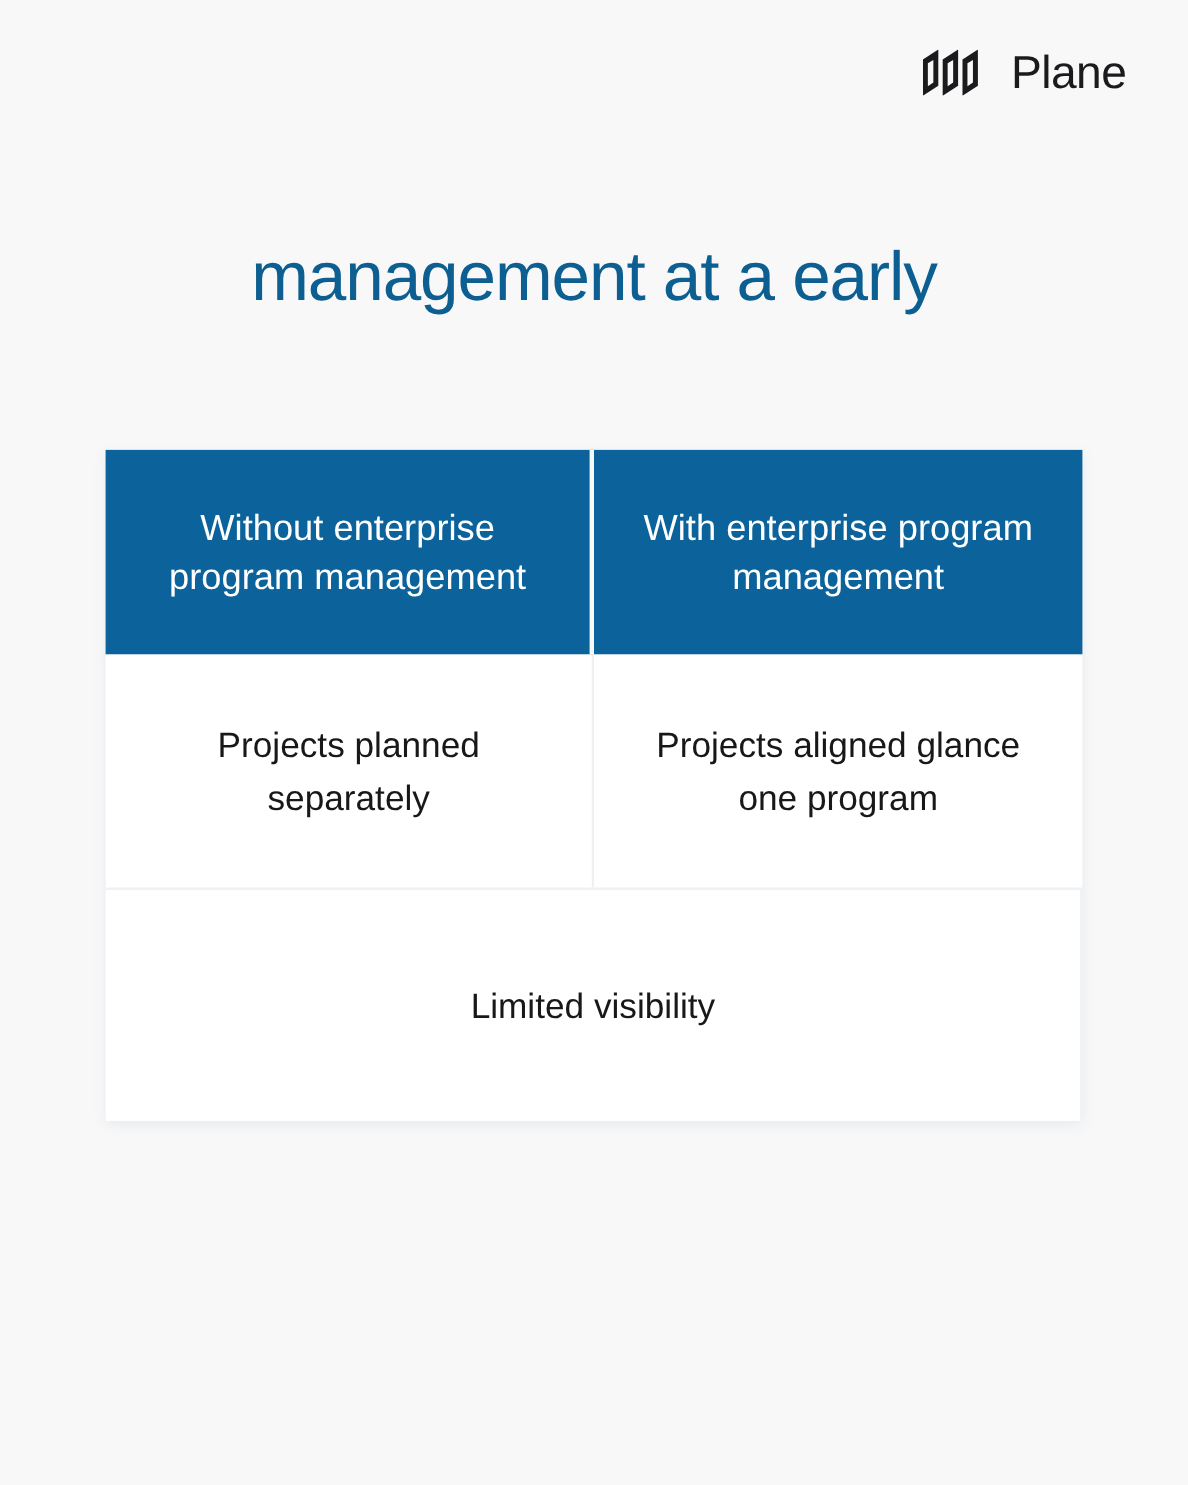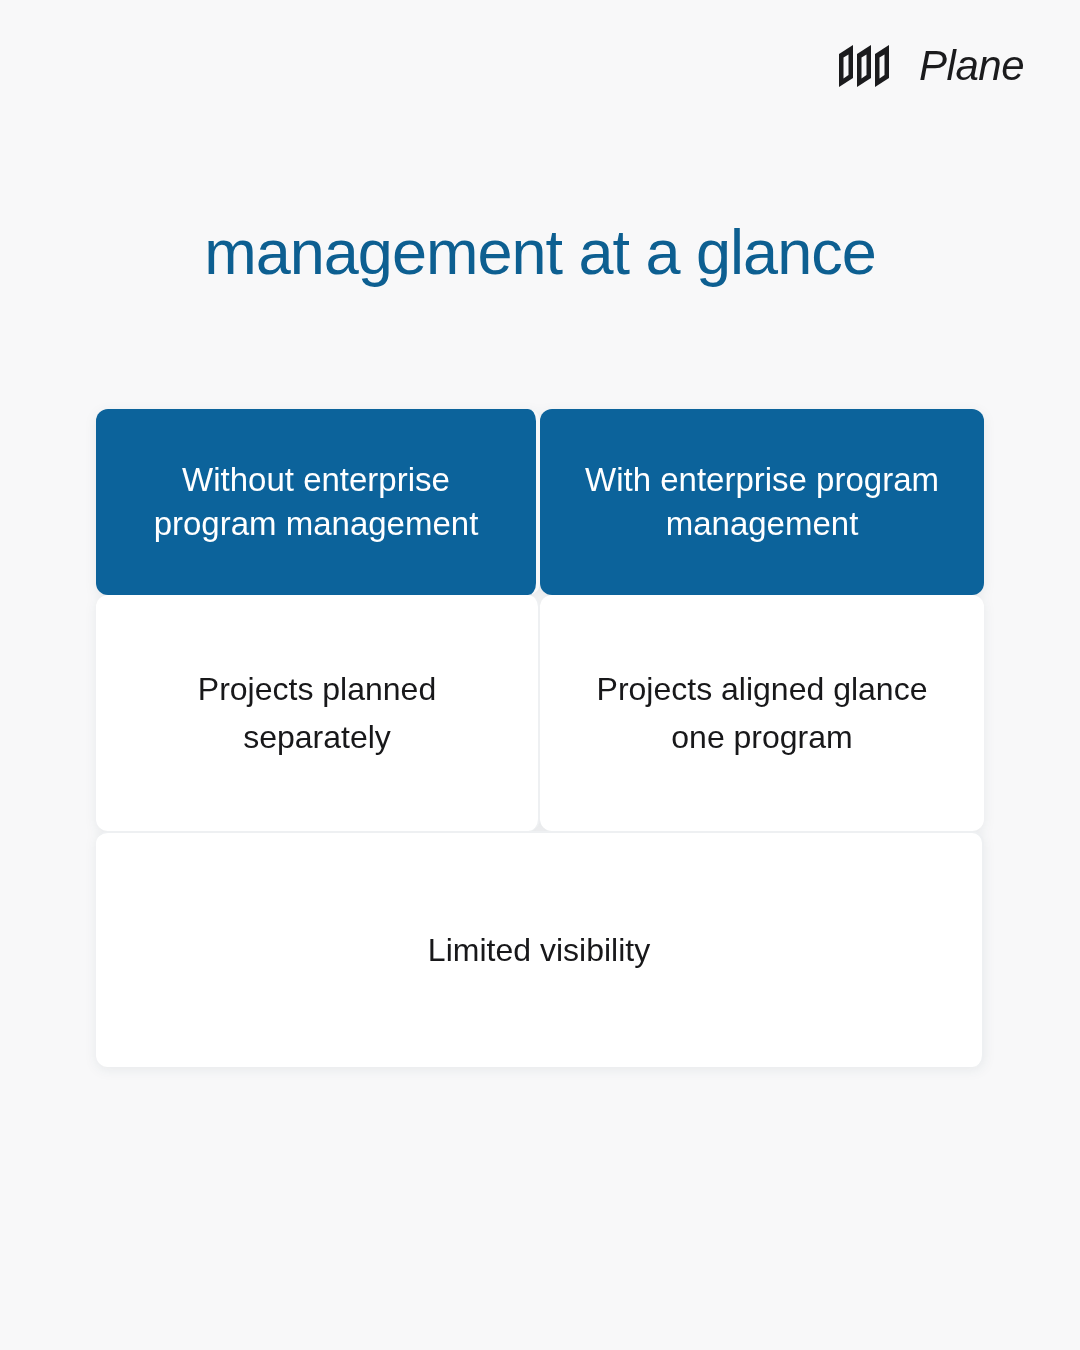--- a/index.html
+++ b/index.html
@@ -16,21 +16,20 @@
   }
 
   
   .brand {
     position: absolute;
     top: 45px;
     right: 56px;
     display: flex;
     align-items: center;
     gap: 14px;
-    font-style: italic;
   }
   .brand-mark {
     width: 66px;
     height: 42px;
     display: block;
   }
   .brand-word {
     font-size: 42px;
     font-weight: 500;
     color: #1b1b1d;
@@ -68,21 +67,20 @@
     display: flex;
     width: 100%;
   }
   .table-cell {
     flex: 1 1 50%;
     box-sizing: border-box;
     display: flex;
     align-items: center;
     justify-content: center;
     text-align: center;
-    border-radius: 12px;
   }
 
   
   .row-header .table-cell {
     background: #0c639b;
     color: #ffffff;
     font-size: 33px;
     font-weight: 500;
     line-height: 1.33;
     height: 186px;
@@ -90,21 +88,21 @@
   }
   .row-header .cell-left  { border-right: 4px solid #f8f8f9; }
 
   
   .row-body .table-cell {
     background: #ffffff;
     color: #18181a;
     font-size: 32px;
     font-weight: 400;
     line-height: 1.5;
-    height: 236px;
+    height: 212px;
     padding: 0 30px;
   }
   .row-body .cell-left { border-right: 2px solid #eef0f2; }
   .row-body + .row-body .table-cell { border-top: 2px solid #eef0f2; }
 </style>
 </head>
 <body>
 
 <div class="brand">
   <svg class="brand-mark" viewBox="0 0 66 42">
@@ -112,21 +110,21 @@
     <polygon points="18,9 32,0 32,33 18,42" fill="#1b1b1d"></polygon>
     <polygon points="36,9 50,0 50,33 36,42" fill="#1b1b1d"></polygon>
     <polygon points="4.5,12.5 9.5,9.5 9.5,30 4.5,33.5" fill="#f8f8f9"></polygon>
     <polygon points="22.5,12.5 27.5,9.5 27.5,30 22.5,33.5" fill="#f8f8f9"></polygon>
     <polygon points="40.5,12.5 45.5,9.5 45.5,30 40.5,33.5" fill="#f8f8f9"></polygon>
   </svg>
   <span class="brand-word">Plane</span>
 </div>
 
 <h1 class="title">
-  <span class="title-line">management at a glance</span>
+  <span class="title-line">management at a early</span>
 </h1>
 
 <div class="table">
 
   <div class="table-row row-header">
     <div class="table-cell cell-left">Without enterprise program management</div>
     <div class="table-cell cell-right">With enterprise program management</div>
   </div>
 
   <div class="table-row row-body">

